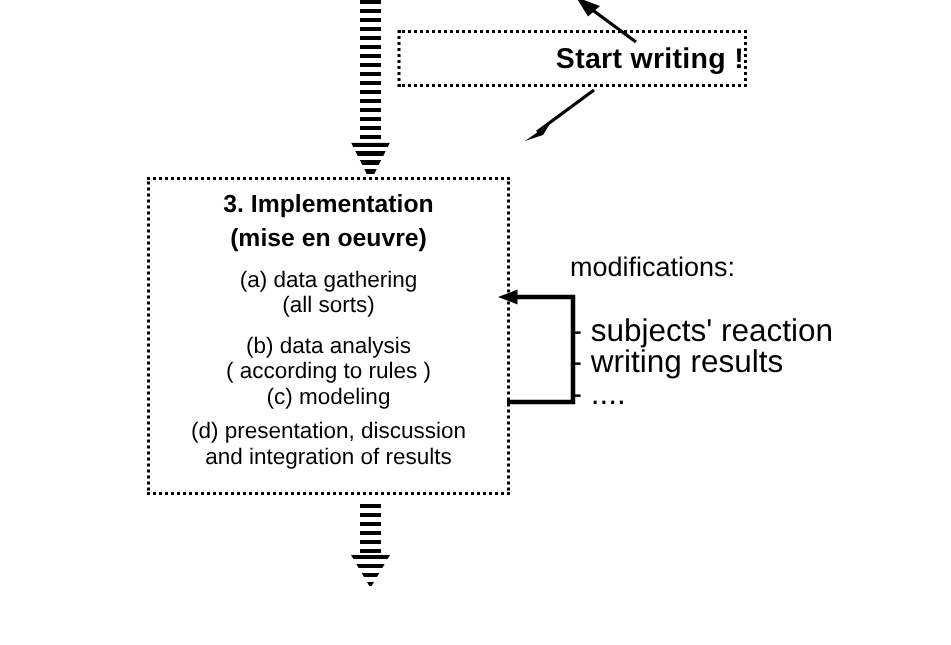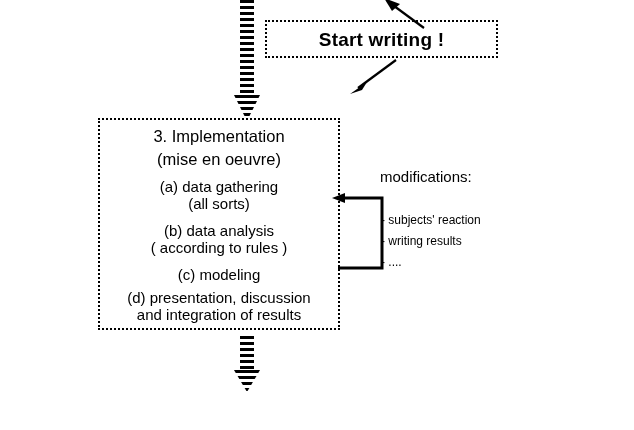--- a/index.html
+++ b/index.html
@@ -30,51 +30,51 @@
     left: 265px;
     top: 20px;
     width: 233px;
     height: 38px;
   }
   #start-writing-label {
     position: absolute;
     left: 0;
     right: 0;
     top: 7px;
-    text-align: center;
+    text-align: right;
     font-size: 19px;
     font-weight: bold;
     color: #000000;
     letter-spacing: 0.2px;
   }
 
   #implementation-box {
     left: 98px;
     top: 118px;
     width: 242px;
     height: 212px;
   }
 
   .impl-title {
     text-align: center;
-    font-weight: normal;
+    font-weight: bold;
     font-size: 16.5px;
     line-height: 19px;
     color: #000;
     margin-top: 7px;
   }
   .impl-item {
     text-align: center;
     font-size: 15px;
     line-height: 17px;
     color: #000;
   }
   .impl-item.gap-a { margin-top: 9px; }
   .impl-item.gap-b { margin-top: 10px; }
-  .impl-item.gap-c { margin-top: 10px; }
+  .impl-item.gap-c { }
   .impl-item.gap-d { margin-top: 6px; }
 
   
   .striped-shaft {
     position: absolute;
     background-image: repeating-linear-gradient(
       to bottom,
       #000000 0px, #000000 3px,
       #ffffff 3px, #ffffff 6px
     );
@@ -109,29 +109,29 @@
     top: 192px;
     width: 58px;
     height: 82px;
   }
 
   
   #modifications-label {
     position: absolute;
     left: 380px;
     top: 168px;
-    font-size: 15px;
+    font-size: 18px;
     color: #000;
     white-space: nowrap;
   }
   #modifications-list {
     position: absolute;
     left: 381px;
     top: 210px;
-    font-size: 12px;
+    font-size: 21px;
     color: #000;
     line-height: 21px;
     white-space: nowrap;
   }
   .mod-item { display: block; }
 </style>
 </head>
 <body>
 
 <div id="canvas">

